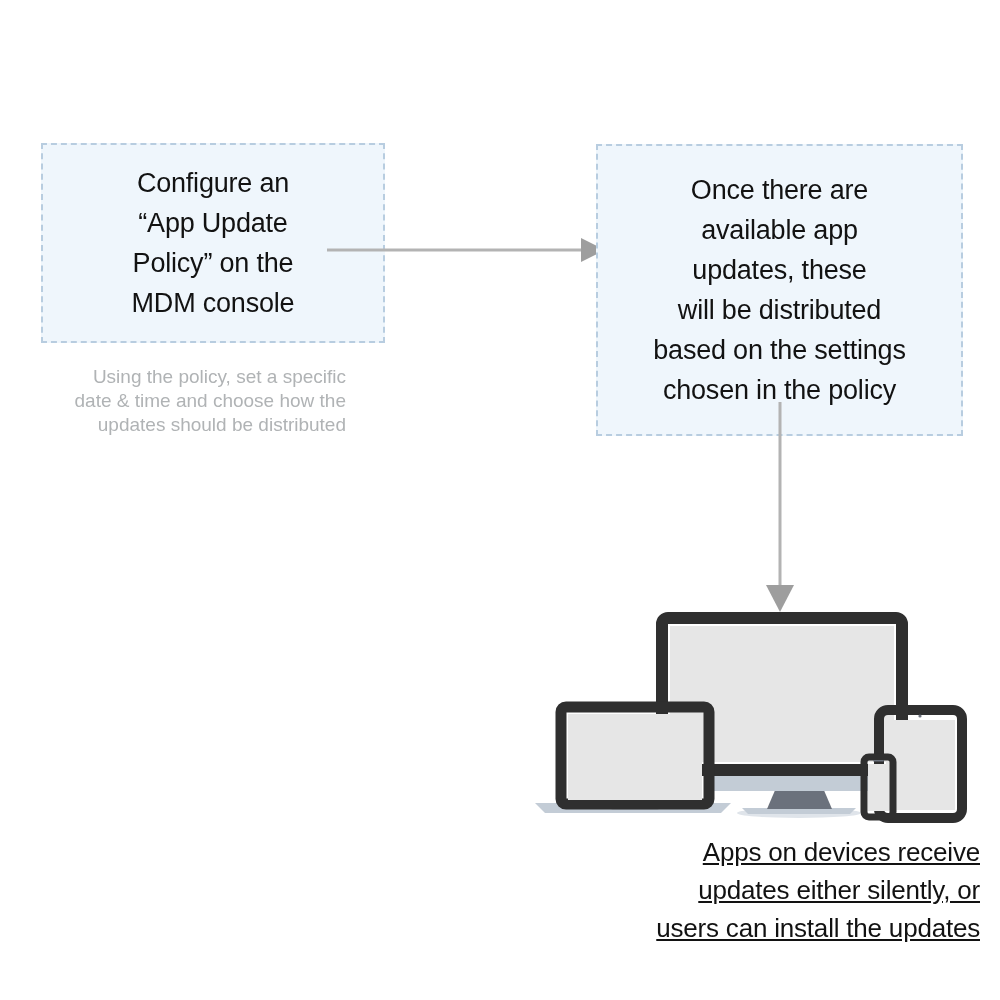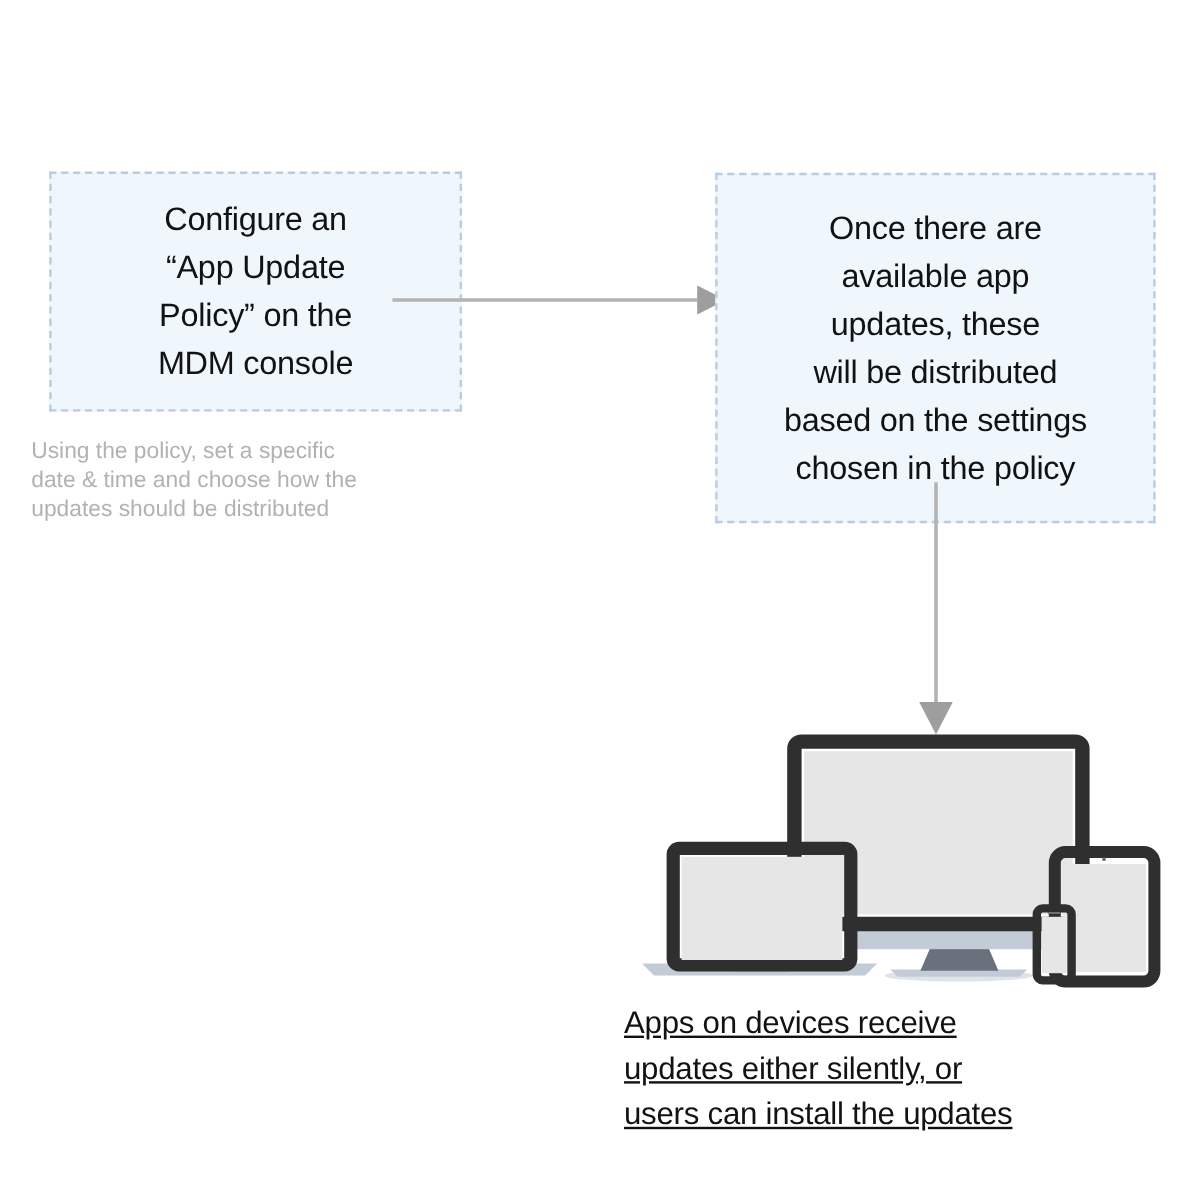--- a/index.html
+++ b/index.html
@@ -51,21 +51,21 @@
     left: 596px;
     top: 120px;
     width: 367px;
     height: 292px;
     margin-top: 24px;
   }
 
   
   .caption {
     position: absolute;
-    text-align: left;
+    text-align: right;
     white-space: pre-line;
   }
   #caption-policy {
     left: 26px;
     top: 365px;
     width: 320px;
     color: #b0b3b5;
     font-size: 19px;
     line-height: 24px;
   }

